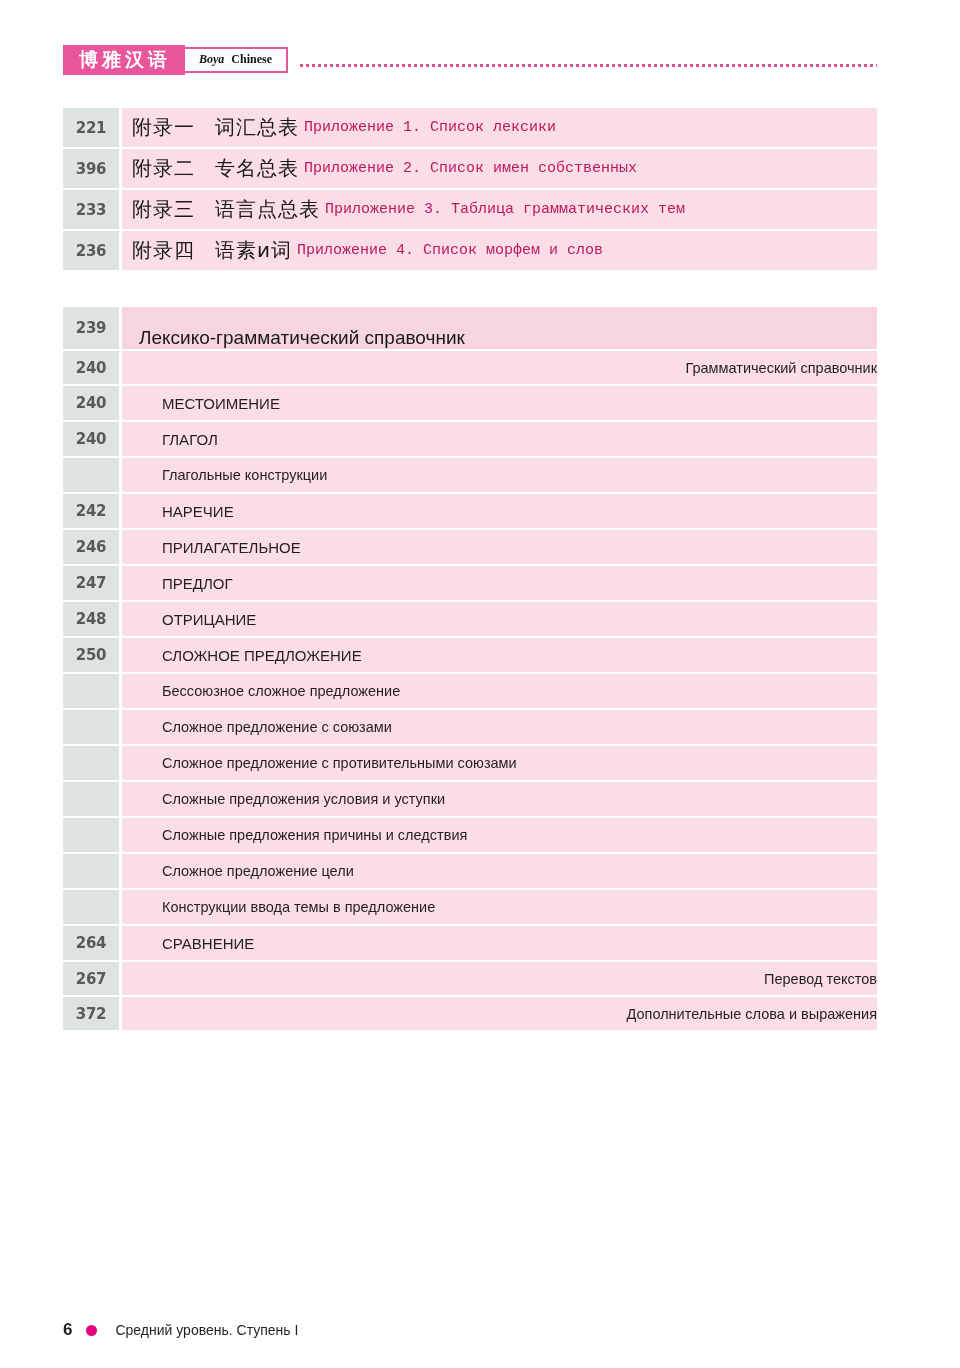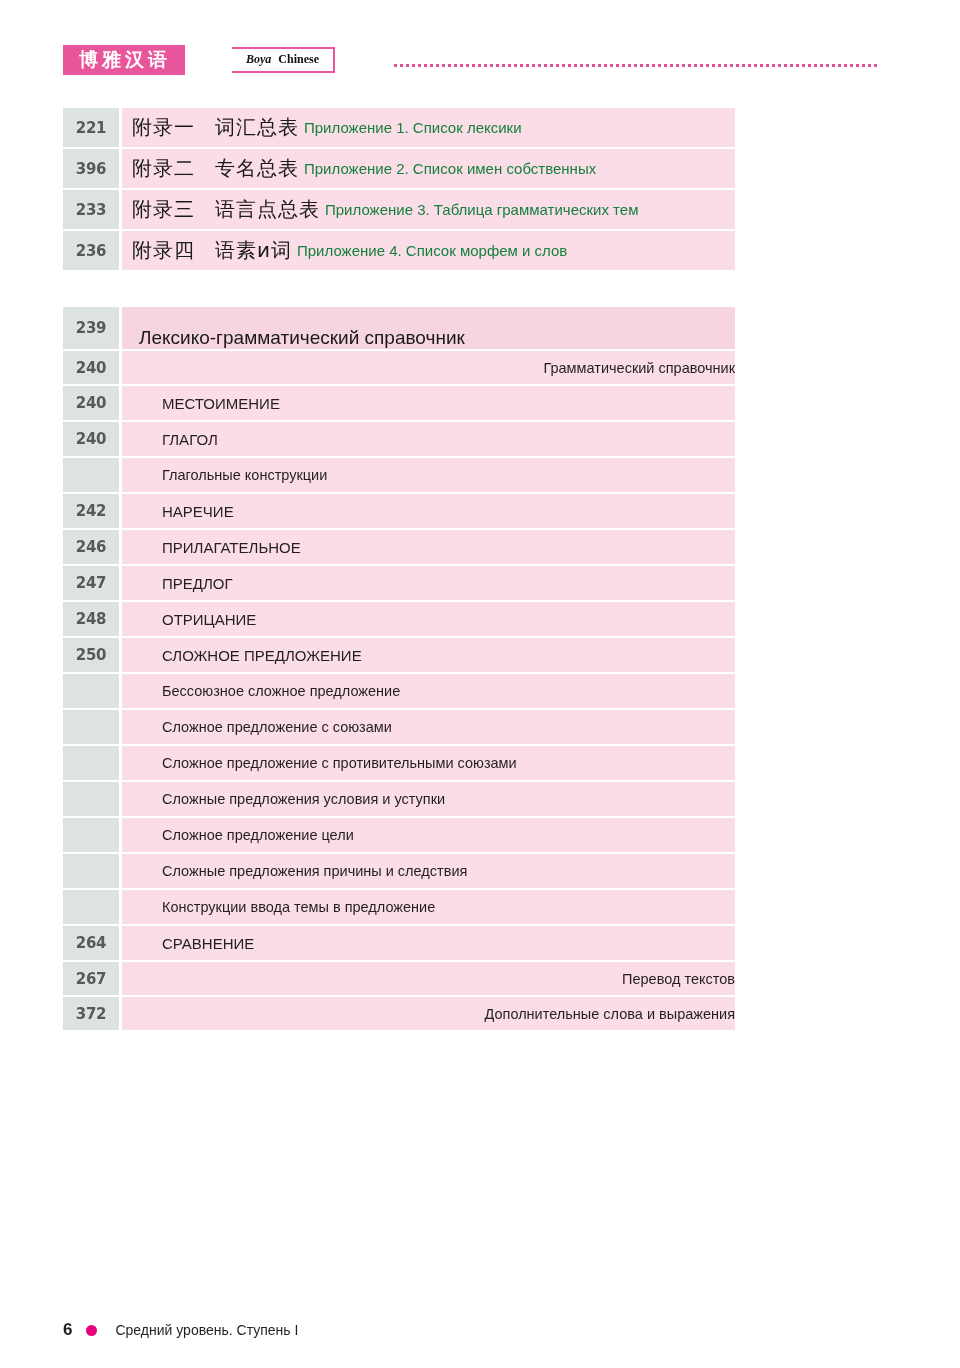--- a/index.html
+++ b/index.html
@@ -18,21 +18,20 @@
 
   
   .page-header {
     position: absolute;
     left: 63px;
     top: 43px;
     width: 814px;
     height: 34px;
     display: flex;
     align-items: center;
-    gap: 47px;
   }
   .brand-cn {
     background: #e8559b;
     color: #ffffff;
     font-family: "DejaVu Sans", sans-serif;
     font-size: 19px;
     font-weight: bold;
     letter-spacing: 4px;
     padding: 5px 14px 6px 16px;
     line-height: 1;
@@ -59,21 +58,21 @@
     margin-top: 10px;
     background-image: linear-gradient(to right, #e0508f 0 3px, transparent 3px 6px);
     background-size: 6px 3px;
     background-repeat: repeat-x;
   }
 
   
   .toc-table {
     position: absolute;
     left: 63px;
-    width: 672px;
+    width: 814px;
   }
   #appendix-table { top: 108px; }
   #reference-table { top: 307px; }
 
   .toc-row {
     display: flex;
     align-items: stretch;
     margin-bottom: 2px;
   }
   .row-num {
@@ -113,23 +112,24 @@
   .cn-title {
     font-family: "DejaVu Sans", sans-serif;
     font-size: 20px;
     color: #1a1a1a;
     letter-spacing: 1px;
     margin-left: 20px;
     white-space: nowrap;
   }
   .ru-trail {
     font-size: 15px;
-    color: #15803d;
+    color: #be185d;
     margin-left: 5px;
     white-space: nowrap;
+    font-family: Liberation Mono, monospace;
   }
 
   
   .r-head .row-body {
     background: #f7d4e2;
     min-height: 38px;
   }
   .r-head .row-text {
     font-size: 19px;
     color: #1a1a1a;
@@ -309,27 +309,27 @@
     </div>
     <div class="toc-row r-item">
       <div class="row-num"></div>
       <div class="row-body">
         <span class="row-text">Сложные предложения условия и уступки</span>
       </div>
     </div>
     <div class="toc-row r-item">
       <div class="row-num"></div>
       <div class="row-body">
+        <span class="row-text">Сложные предложения причины и следствия</span>
+      </div>
+    </div>
+    <div class="toc-row r-item">
+      <div class="row-num"></div>
+      <div class="row-body">
         <span class="row-text">Сложное предложение цели</span>
-      </div>
-    </div>
-    <div class="toc-row r-item">
-      <div class="row-num"></div>
-      <div class="row-body">
-        <span class="row-text">Сложные предложения причины и следствия</span>
       </div>
     </div>
     <div class="toc-row r-item">
       <div class="row-num"></div>
       <div class="row-body">
         <span class="row-text">Конструкции ввода темы в предложение</span>
       </div>
     </div>
     <div class="toc-row r-pos">
       <div class="row-num">264</div>

